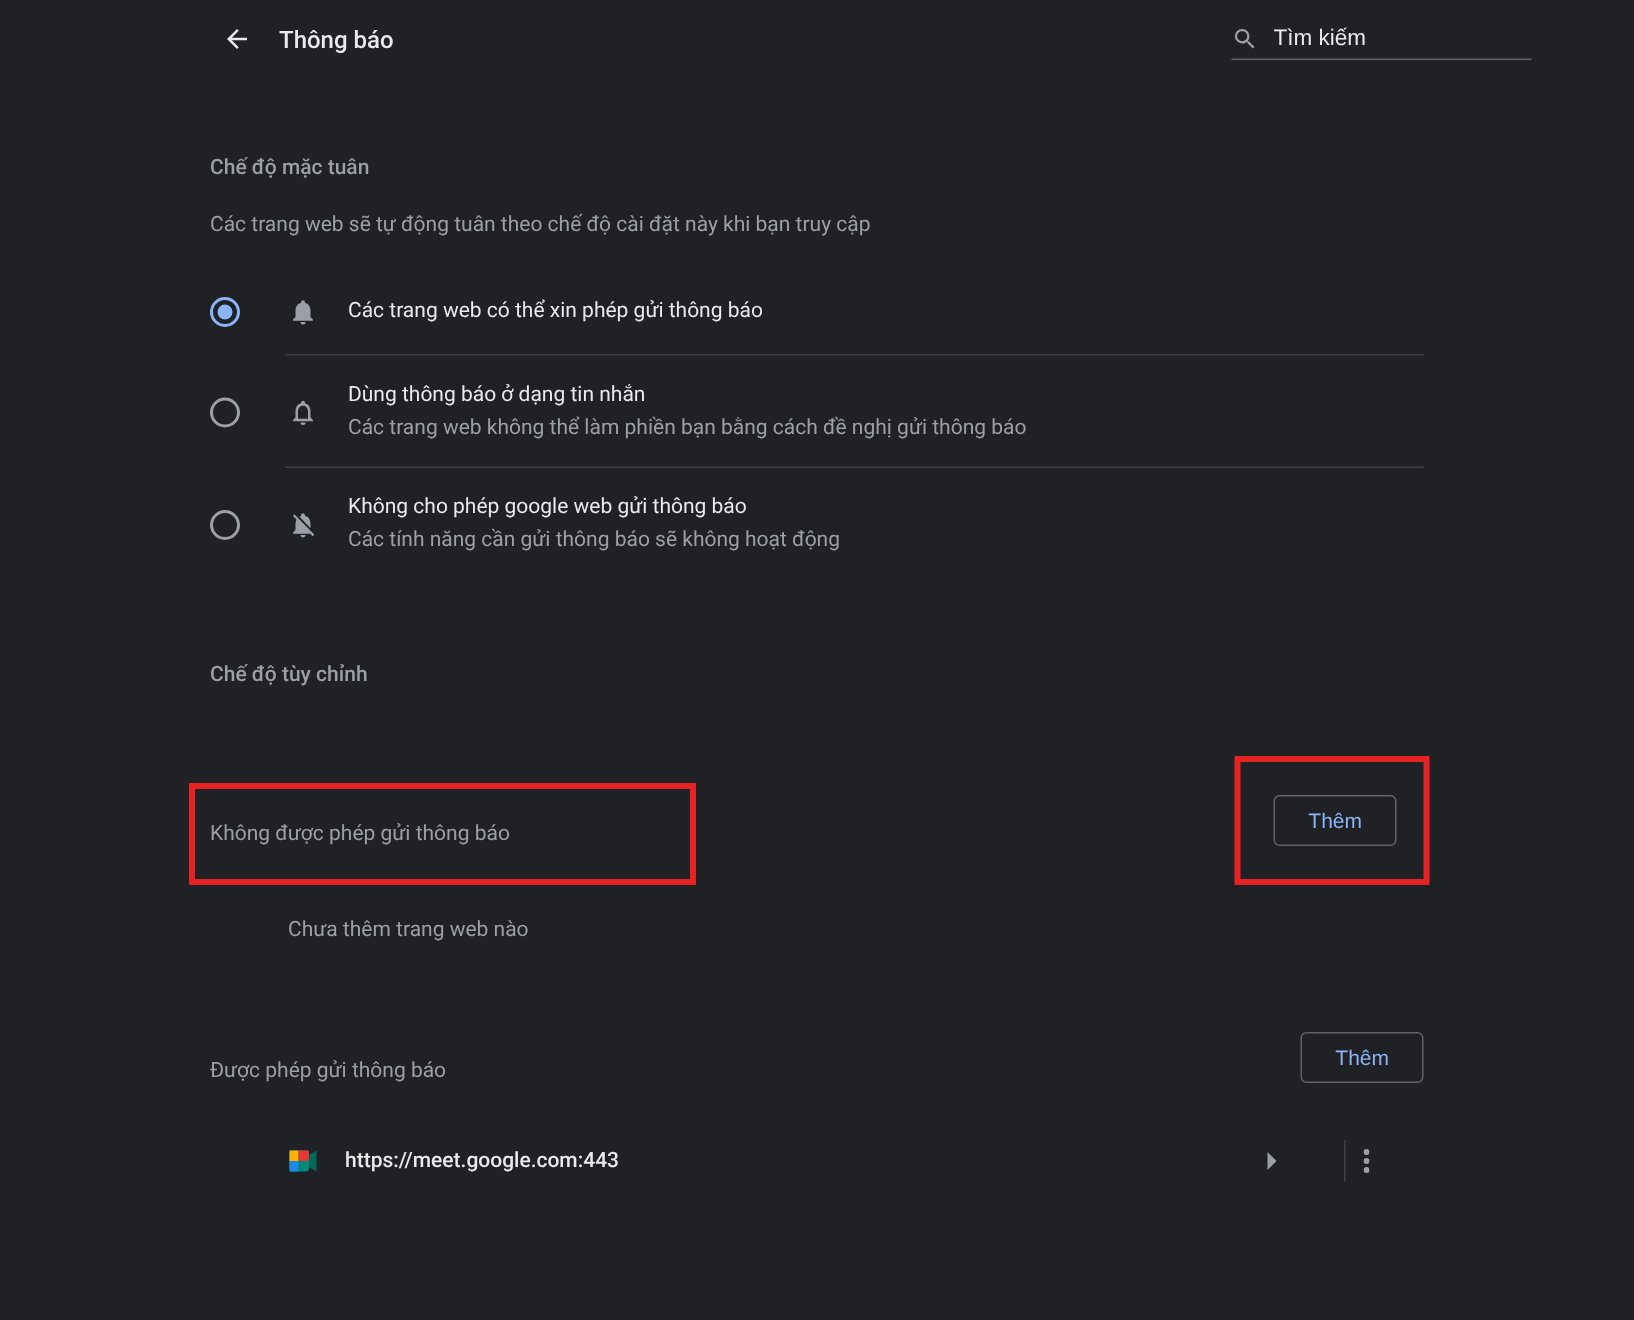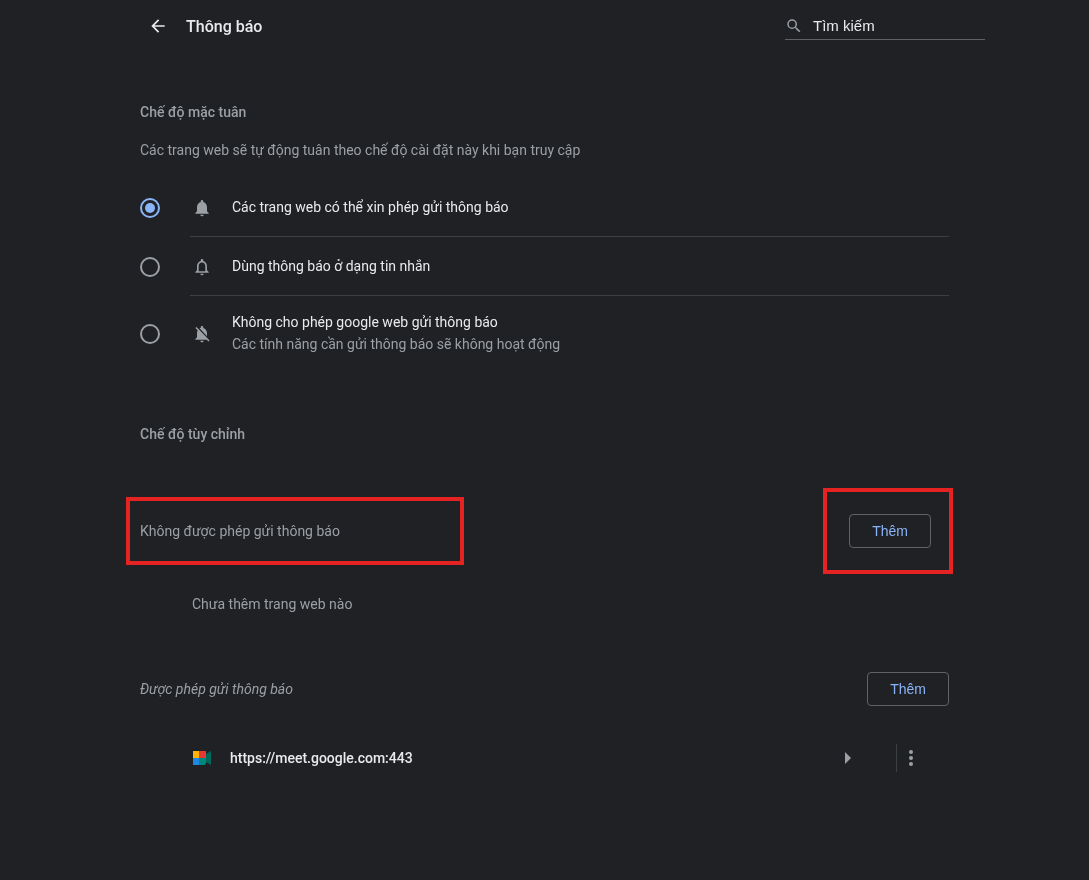--- a/index.html
+++ b/index.html
@@ -11,21 +11,21 @@
     width: 1089px;
     height: 880px;
     overflow: hidden;
   }
   .page {
     padding: 0 0 40px 0;
   }
   .header {
     display: flex;
     align-items: center;
-    padding: 8px 104px 4px 140px;
+    padding: 8px 68px 4px 140px;
   }
   .back-btn {
     width: 36px; height: 36px;
     display: flex; align-items: center; justify-content: center;
     border-radius: 50%;
     cursor: pointer;
     color: #e8eaed;
   }
   .title {
     font-size: 16px;
@@ -115,21 +115,21 @@
     margin-right: 18px;
     padding-top: 2px;
     flex-shrink: 0;
   }
   .row-text { flex: 1; }
   .row-title { color: #e8eaed; font-size: 14px; }
   .row-sub { color: #9aa0a6; font-size: 14px; margin-top: 6px; }
 
   .row-action {
     display: flex;
-    align-items: center;
+    align-items: flex-end;
     margin-top: 50px;
     gap: 40px;
   }
   .row-action.with-highlight .label-box,
   .row-action.with-highlight .btn-box {
     outline: 4px solid #e52323;
   }
   .label-box {
     padding: 22px 120px 22px 10px;
     margin-left: -10px;
@@ -150,21 +150,21 @@
   }
   .empty {
     color: #9aa0a6;
     font-size: 14px;
     margin-left: 52px;
     margin-top: 26px;
   }
   .row-action.plain {
     margin-top: 60px;
   }
-  .row-action.plain .lbl { color: #9aa0a6; font-size: 14px; font-style: italic; }
+  .row-action.plain .lbl { color: #9aa0a6; font-size: 14px; }
   .row-action.plain .btn { margin-left: auto; }
 
   .site-row {
     display: flex;
     align-items: center;
     padding: 18px 0 0 52px;
     margin-top: 20px;
   }
   .site-icon {
     width: 20px; height: 20px;
@@ -223,20 +223,21 @@
         <div class="radio-outer-wrap">
           <div class="radio"></div>
         </div>
         <div class="row-icon">
           <svg width="20" height="20" viewBox="0 0 24 24" fill="#9aa0a6">
               <path d="M12 22a2 2 0 002-2h-4a2 2 0 002 2zm6-6V11c0-3.07-1.63-5.64-4.5-6.32V4a1.5 1.5 0 10-3 0v.68C7.64 5.36 6 7.92 6 11v5l-2 2v1h16v-1l-2-2zM8 11c0-2.48 1.51-4.5 4-4.5s4 2.02 4 4.5v6H8v-6z"></path>
             </svg>
         </div>
         <div class="row-text">
           <div class="row-title">Dùng thông báo ở dạng tin nhắn</div>
+          <div class="row-sub">Các trang web không thể làm phiền bạn bằng cách đề nghị gửi thông báo</div>
         </div>
       </div>
 
       <div class="radio-row">
         <div class="radio-outer-wrap">
           <div class="radio"></div>
         </div>
         <div class="row-icon">
           <svg width="20" height="20" viewBox="0 0 24 24" fill="#9aa0a6">
               <path d="M20 18.69L7.84 6.14 5.27 3.49 4 4.76l2.8 2.8v.01c-.52.99-.8 2.16-.8 3.42v5l-2 2v1h13.73l2 2L21 19.72l-1-1.03zM12 22c1.11 0 2-.89 2-2h-4c0 1.11.89 2 2 2zm6-7.32V11c0-3.08-1.64-5.64-4.5-6.32V4c0-.83-.67-1.5-1.5-1.5s-1.5.67-1.5 1.5v.68c-.15.03-.29.08-.42.12-.1.03-.2.07-.3.11h-.01c-.01 0-.01 0-.02.01-.23.09-.46.2-.68.31 0 0-.01 0-.01.01L18 14.68z"></path>

